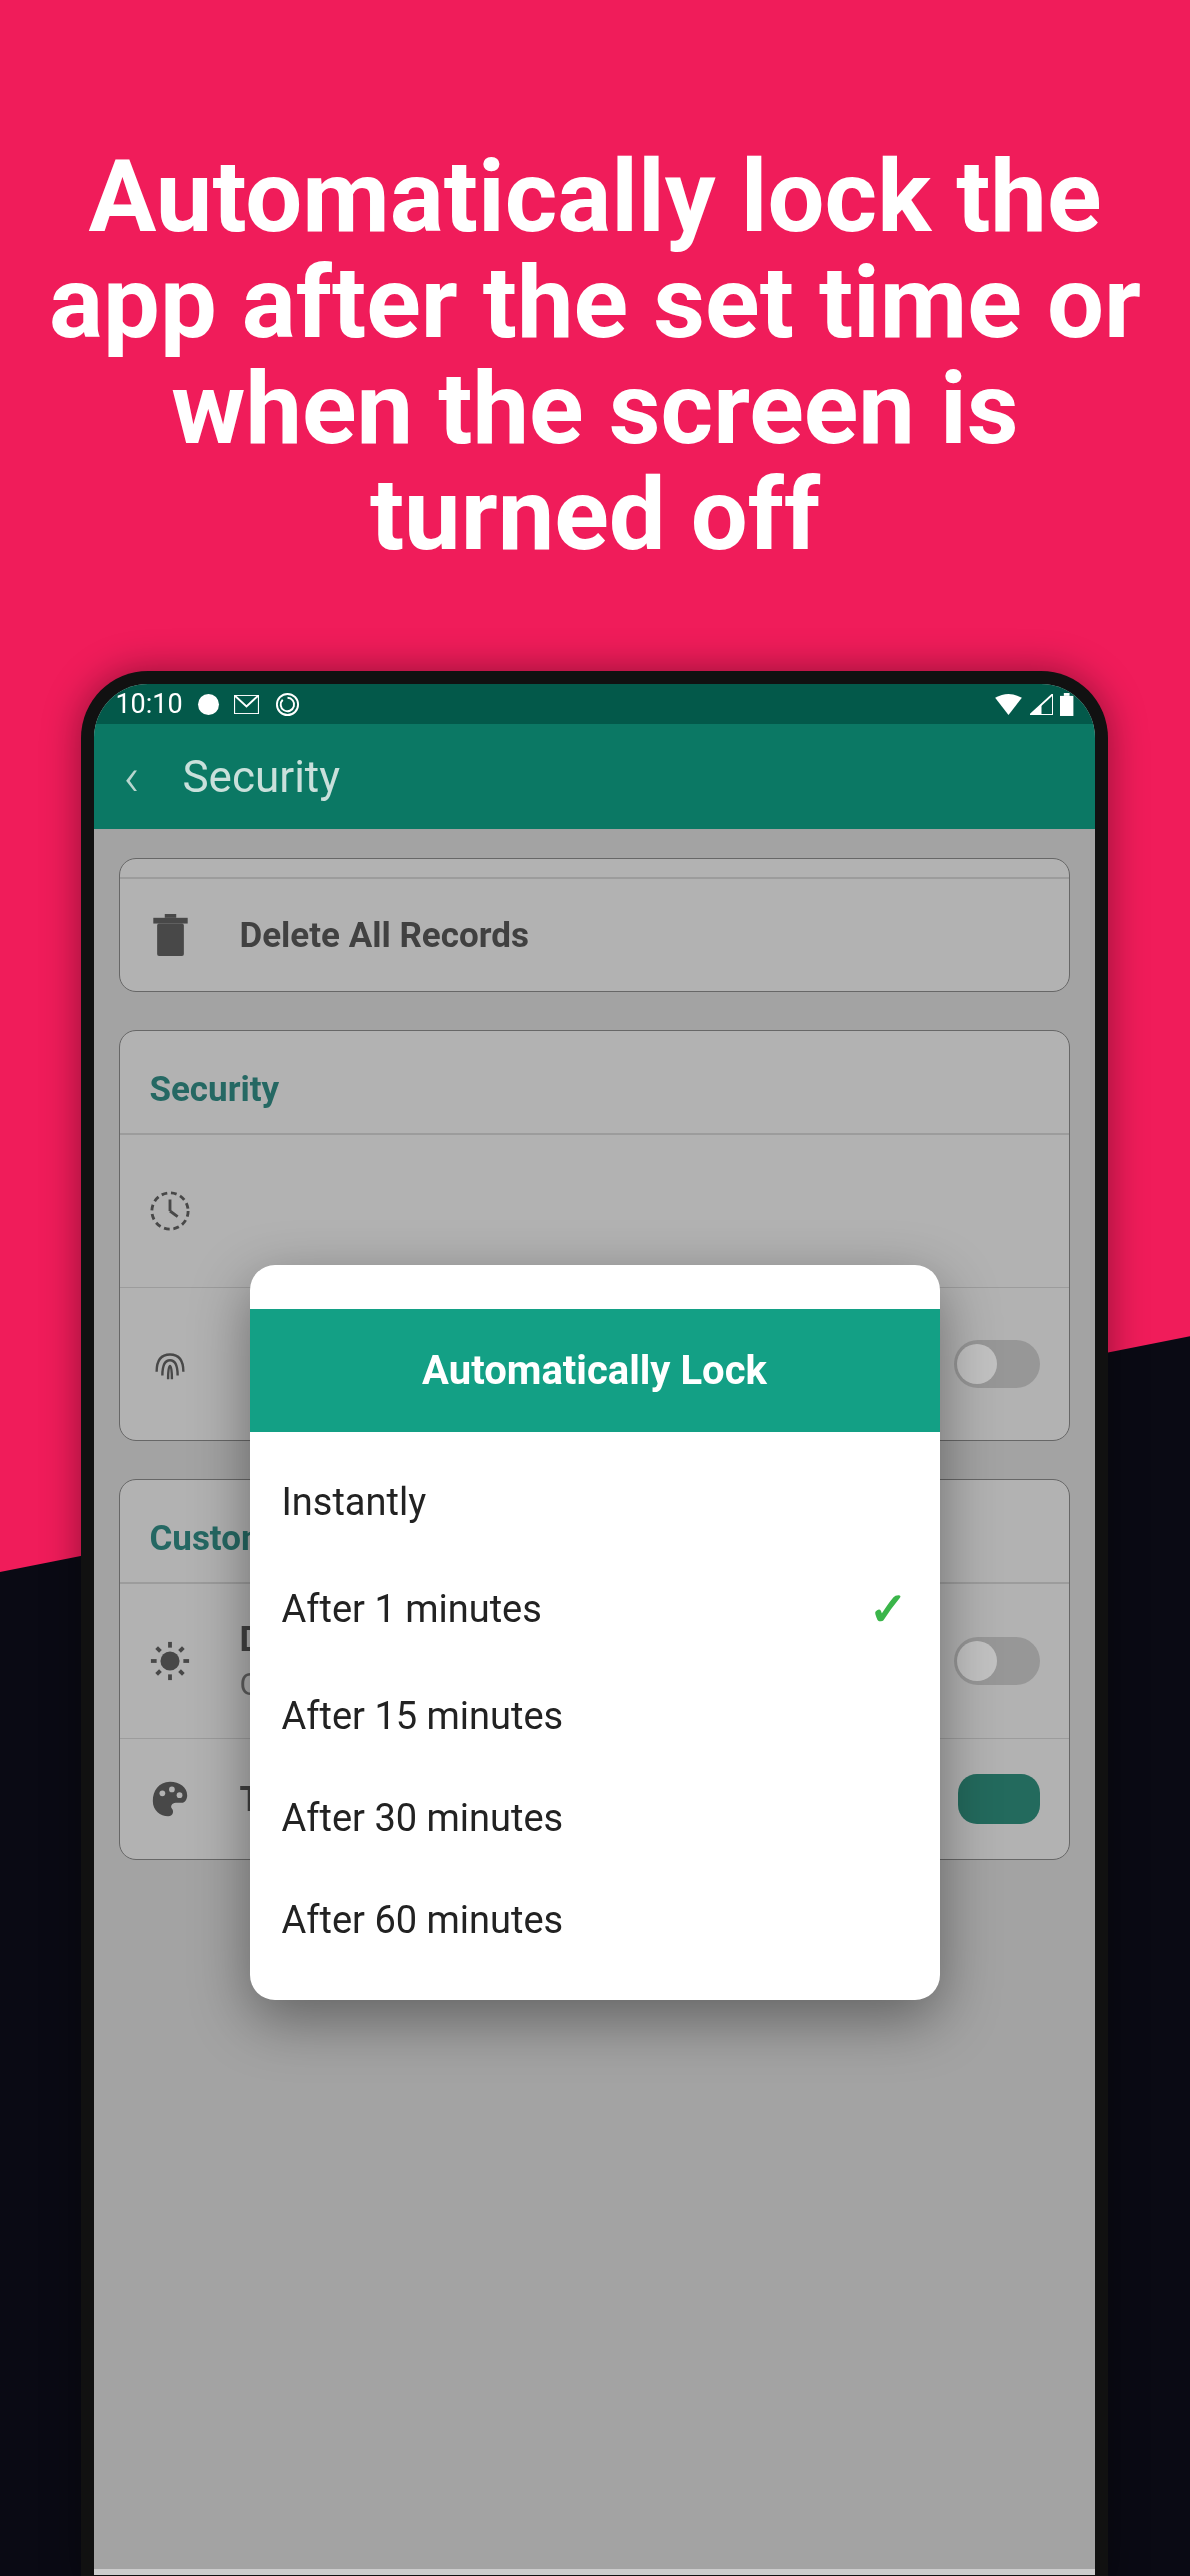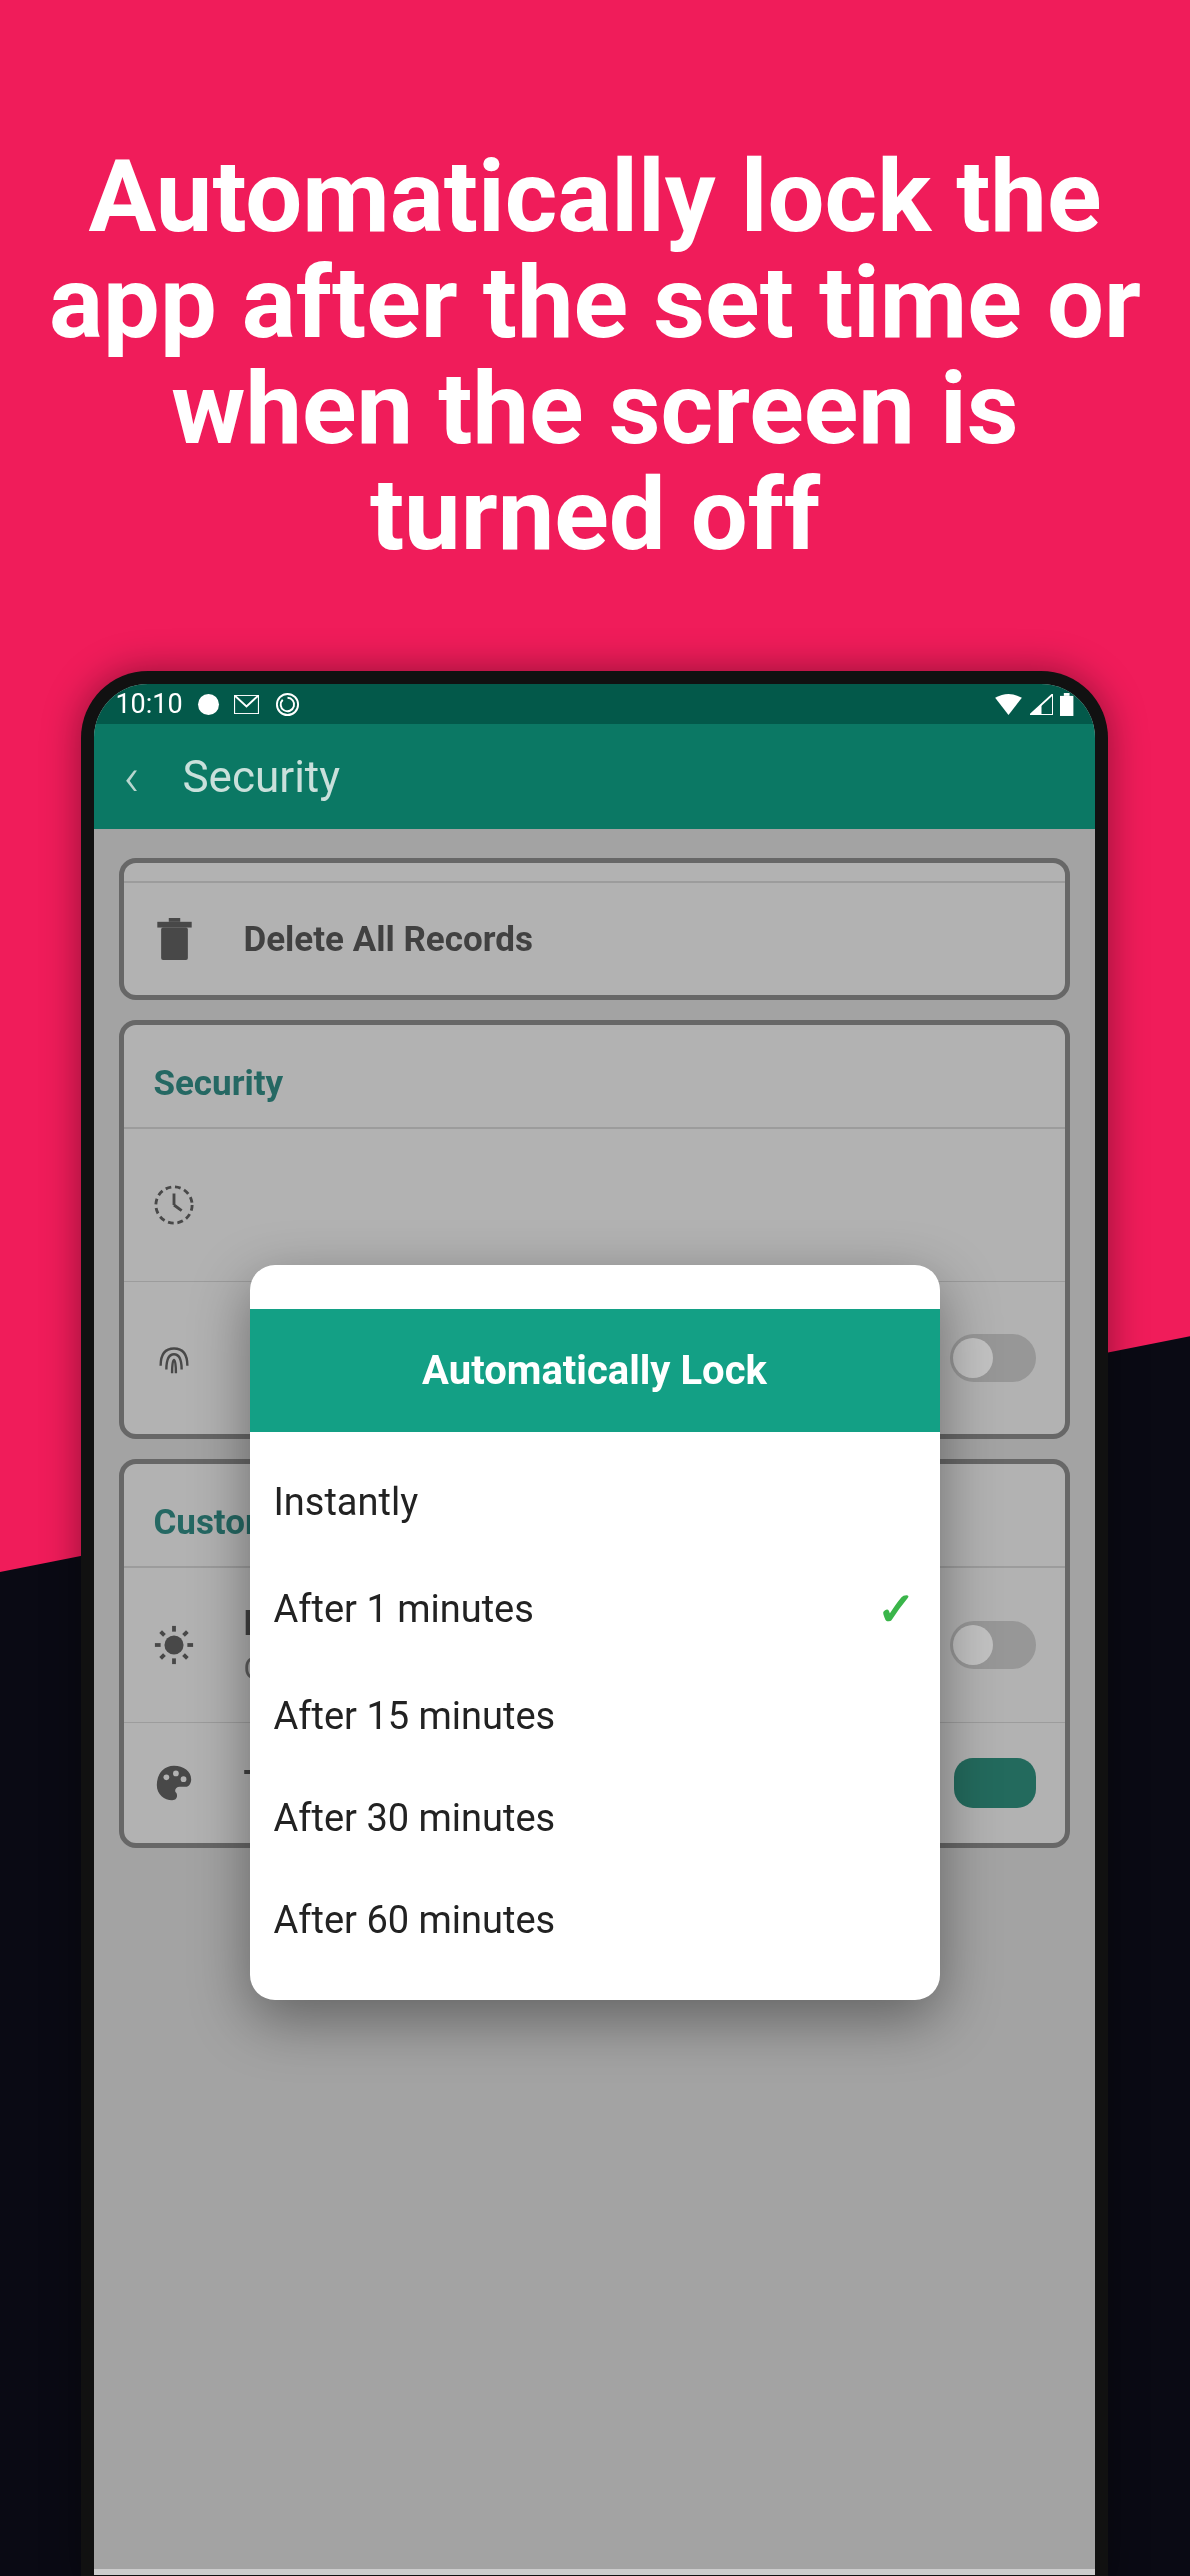--- a/index.html
+++ b/index.html
@@ -78,22 +78,22 @@
     }
     .scrim {
       position: absolute;
       inset: 0;
       background: rgba(80,80,80,0.35);
       pointer-events: none;
     }
     .card {
       background: #e6e6e6;
       border-radius: 17px;
-      margin-bottom: 20px;
-      border: 5px solid #737373;
+      margin-bottom: 38px;
+      border: 1px solid #737373;
       overflow: hidden;
     }
     .card-row {
       display: flex;
       align-items: center;
       padding: 35px 29px;
       gap: 48px;
       border-top: 1px solid #c5c5c5;
     }
     .card-row:first-child { border-top: none; }
@@ -129,21 +129,21 @@
       text-align: center;
       padding: 38px 19px;
       font-size: 40px;
       font-weight: 700;
       margin-top: 44px;
     }
     .dialog-options { padding: 19px 0 29px; }
     .dialog-option {
       display: flex;
       align-items: center;
-      padding: 29px 24px;
+      padding: 29px 32px;
       font-size: 38px;
       color: #222;
     }
     .dialog-option .check {
       margin-left: auto;
       color: #3ab54a;
       font-size: 46px;
       font-weight: 700;
     }
     svg { display: block; }

